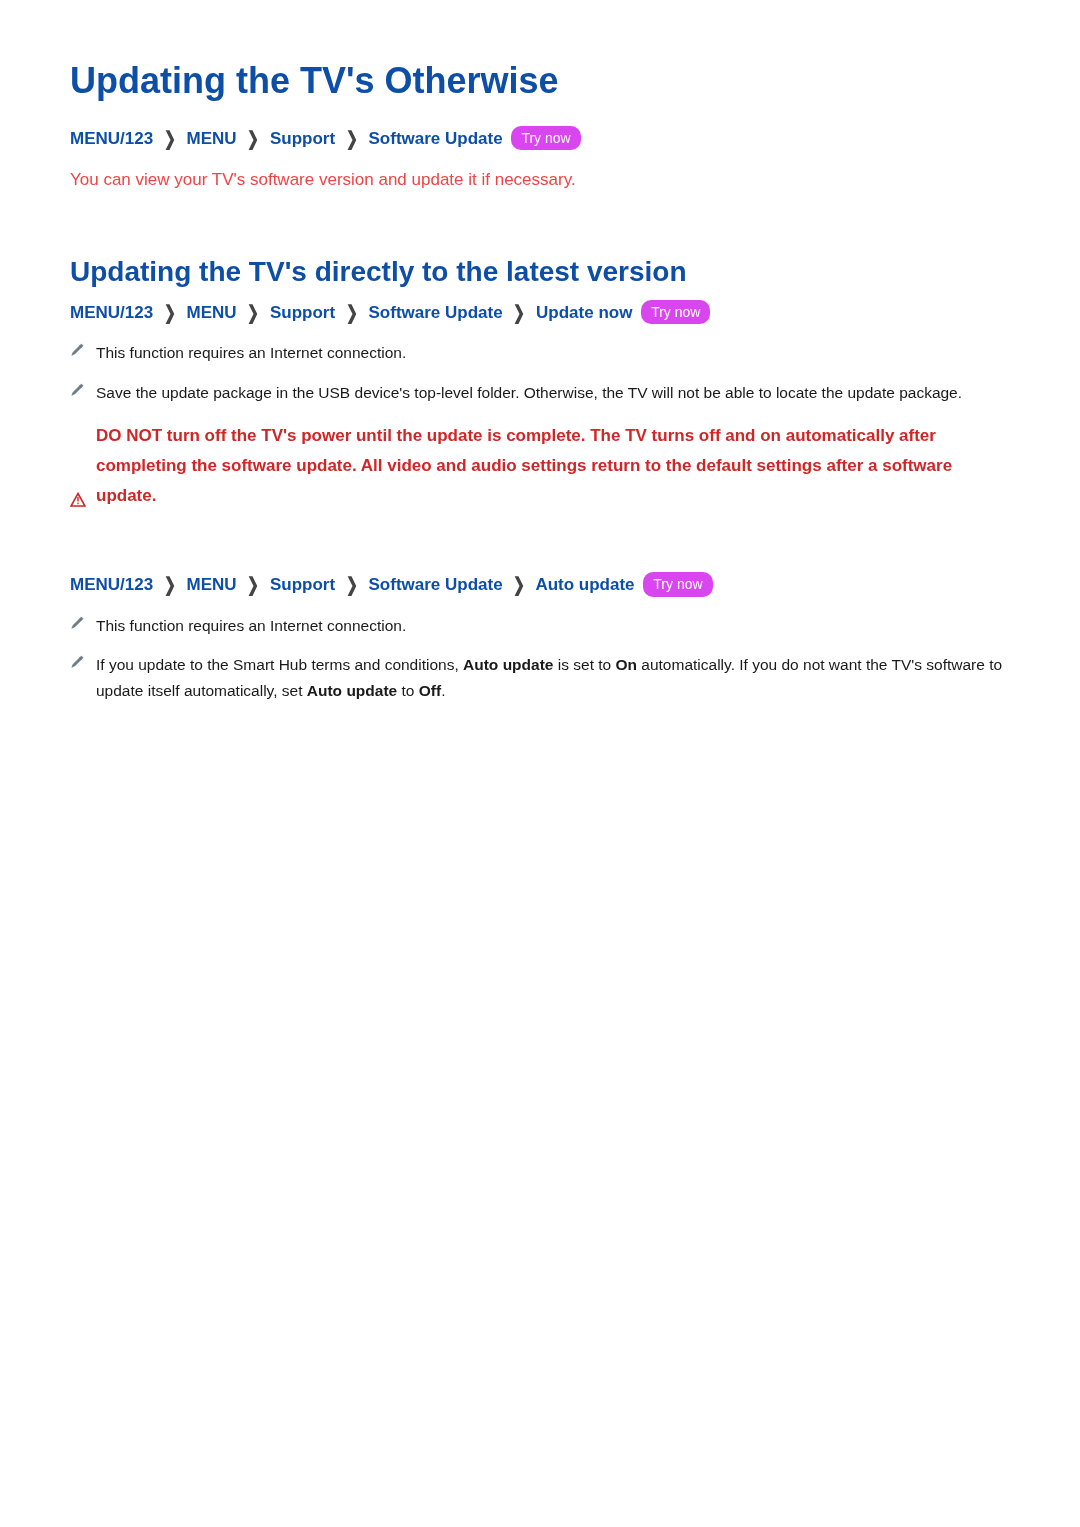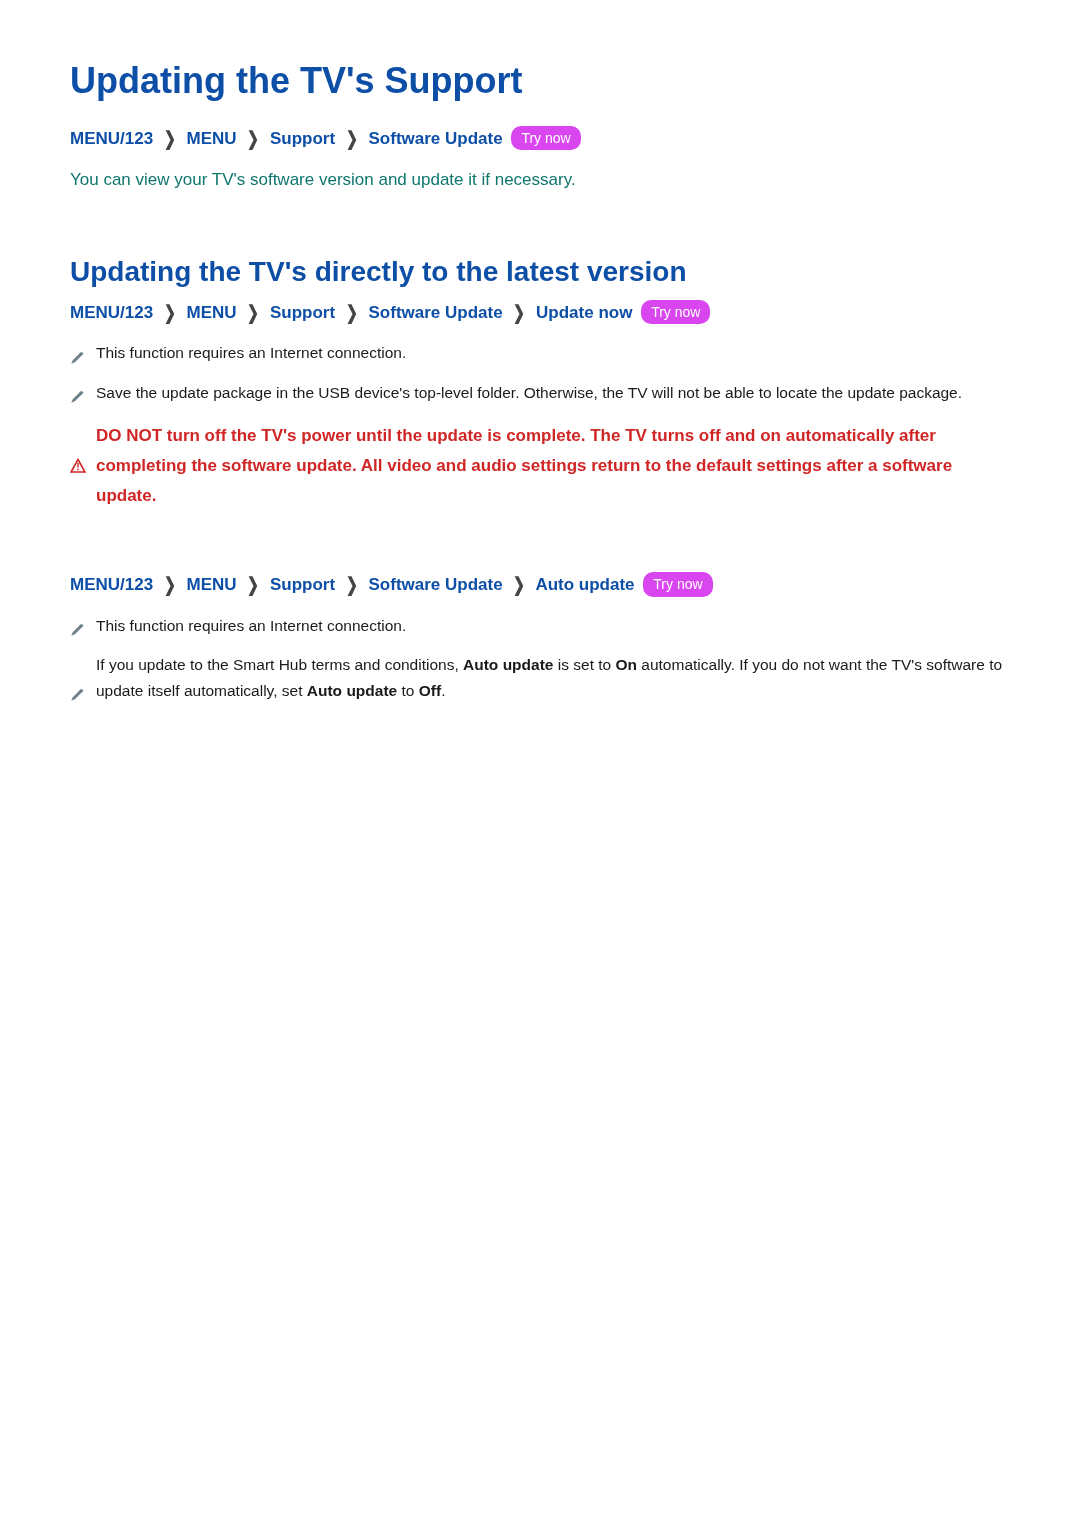--- a/index.html
+++ b/index.html
@@ -49,42 +49,42 @@
     font-weight: normal;
     padding: 1px 10px;
     border-radius: 10px;
     margin-left: 4px;
     vertical-align: 1px;
   }
   p.body {
     font-size: 17px;
     line-height: 1.6;
     margin: 0 0 16px 0;
-    color: #0f766e;
+    color: #ef4444;
   }
   .note {
     display: flex;
-    align-items: flex-end;
+    align-items: flex-start;
     margin: 0 0 14px 0;
   }
   .note-icon {
     flex: 0 0 26px;
     width: 26px;
     position: relative;
     top: 3px;
   }
   .note-text {
     flex: 1;
     font-size: 15.5px;
     line-height: 1.65;
     color: #1a1a1a;
   }
   .warn {
     display: flex;
-    align-items: center;
+    align-items: flex-end;
     margin: 16px 0 14px 0;
   }
   .warn-icon {
     flex: 0 0 26px;
     width: 26px;
     position: relative;
     top: 2px;
   }
   .warn-text {
     flex: 1;
@@ -105,21 +105,21 @@
   
   .tri-svg { width: 16px; height: 16px; }
   .tri-svg .tri { fill: none; stroke: #d02626; stroke-width: 1.6; }
   .tri-svg .bang { fill: #d02626; }
 </style>
 </head>
 <body>
 
 <div class="page">
 
-  <h1 class="title">Updating the TV's Support</h1>
+  <h1 class="title">Updating the TV's Otherwise</h1>
 
   <p class="crumbs">
     <span>MENU/123</span>
     <span class="chev">❯</span>
     <span>MENU</span>
     <span class="chev">❯</span>
     <span>Support</span>
     <span class="chev">❯</span>
     <span>Software Update</span>
     <span class="try-now">Try now</span>

